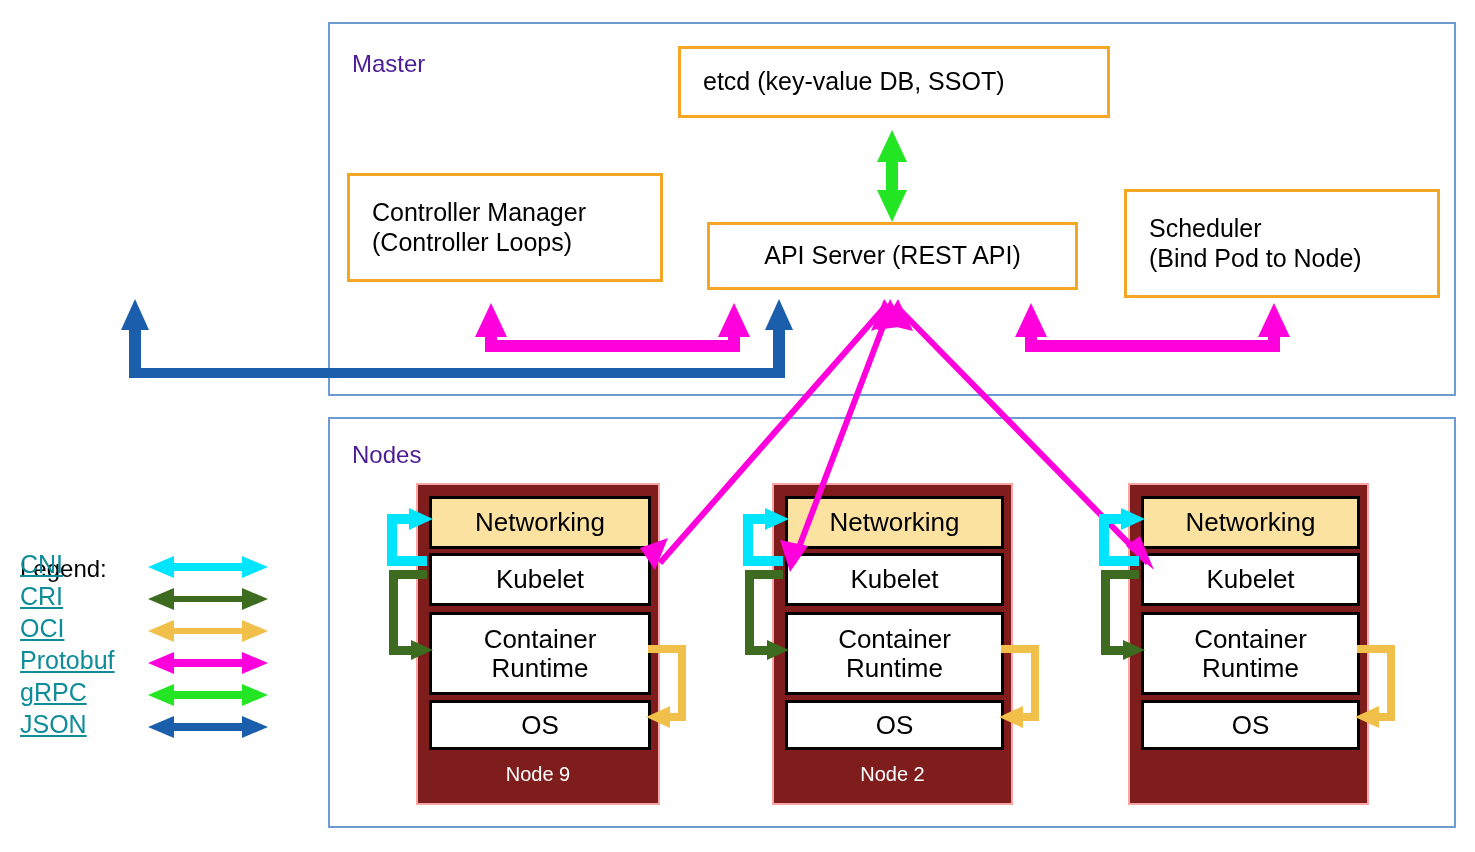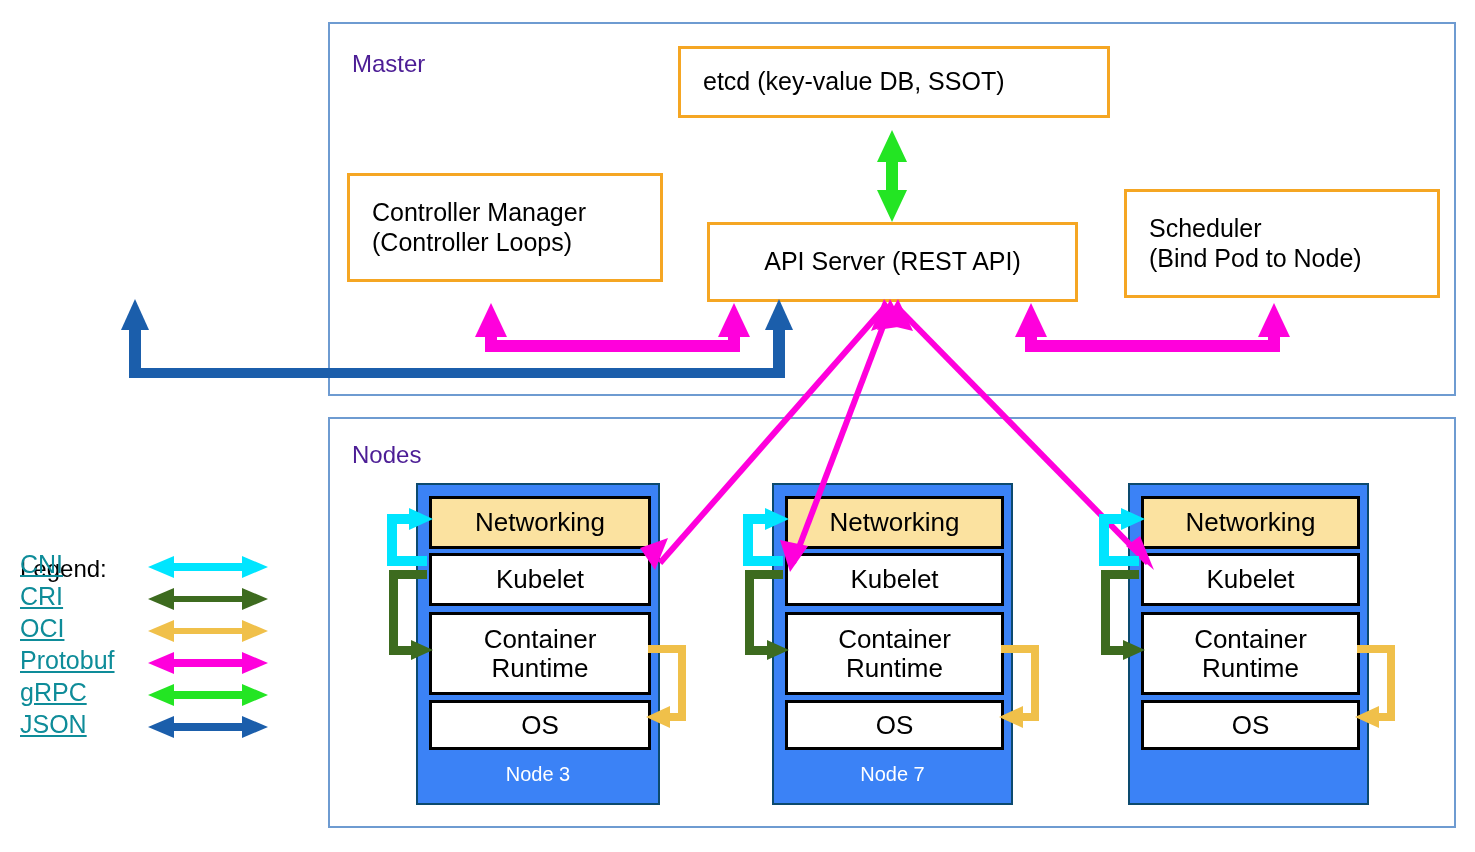--- a/index.html
+++ b/index.html
@@ -42,22 +42,22 @@
     padding-left: 22px;
     font-size: 25px;
     line-height: 1.18;
     color: #000000;
   }
   .comp-box.center { justify-content: center; padding-left: 0; text-align: center; }
   .comp-box .lines { white-space: pre-line; }
 
   
   .node-outer {
-    background: #3b82f6;
-    border: 2px solid #0c4a6e;
+    background: #7f1d1d;
+    border: 2px solid #fca5a5;
     box-sizing: border-box;
   }
   .node-layer {
     position: absolute;
     background: #ffffff;
     border: 3px solid #000000;
     box-sizing: border-box;
     display: flex;
     align-items: center;
     justify-content: center;
@@ -125,21 +125,21 @@
 
   <div class="comp-box abs" style="left:678px; top:46px; width:432px; height:72px;">
     <span class="lines">etcd (key-value DB, SSOT)</span>
   </div>
 
   <div class="comp-box abs" style="left:347px; top:173px; width:316px; height:109px;">
     <span class="lines">Controller Manager
 (Controller Loops)</span>
   </div>
 
-  <div class="comp-box abs center" style="left:707px; top:222px; width:371px; height:80px;align-items:center;">
+  <div class="comp-box abs center" style="left:707px; top:222px; width:371px; height:68px;align-items:center;">
     <span class="lines">API Server (REST API)</span>
   </div>
 
   <div class="comp-box abs" style="left:1124px; top:189px; width:316px; height:109px;">
     <span class="lines">Scheduler
 (Bind Pod to Node)</span>
   </div>
 
   <div class="group-box abs" style="left:328px; top:417px; width:1128px; height:411px;"></div>
   <div class="group-title" style="left:352px; top:441px;">Nodes</div>
@@ -151,38 +151,38 @@
     <div class="node-layer" style="left:11px; top:68px; width:222px; height:53px;">
       <span>Kubelet</span>
     </div>
     <div class="node-layer" style="left:11px; top:127px; width:222px; height:83px;">
       <span>Container
 Runtime</span>
     </div>
     <div class="node-layer" style="left:11px; top:215px; width:222px; height:50px;">
       <span>OS</span>
     </div>
-    <div class="node-label" style="left:0; top:278px;">Node 3</div>
+    <div class="node-label" style="left:0; top:278px;">Node 9</div>
   </div>
 
   <div class="node-outer abs" style="left:772px; top:483px; width:241px; height:322px;">
     <div class="node-layer networking" style="left:11px; top:11px; width:219px; height:53px;">
       <span>Networking</span>
     </div>
     <div class="node-layer" style="left:11px; top:68px; width:219px; height:53px;">
       <span>Kubelet</span>
     </div>
     <div class="node-layer" style="left:11px; top:127px; width:219px; height:83px;">
       <span>Container
 Runtime</span>
     </div>
     <div class="node-layer" style="left:11px; top:215px; width:219px; height:50px;">
       <span>OS</span>
     </div>
-    <div class="node-label" style="left:0; top:278px;">Node 7</div>
+    <div class="node-label" style="left:0; top:278px;">Node 2</div>
   </div>
 
   <div class="node-outer abs" style="left:1128px; top:483px; width:241px; height:322px;">
     <div class="node-layer networking" style="left:11px; top:11px; width:219px; height:53px;">
       <span>Networking</span>
     </div>
     <div class="node-layer" style="left:11px; top:68px; width:219px; height:53px;">
       <span>Kubelet</span>
     </div>
     <div class="node-layer" style="left:11px; top:127px; width:219px; height:83px;">

